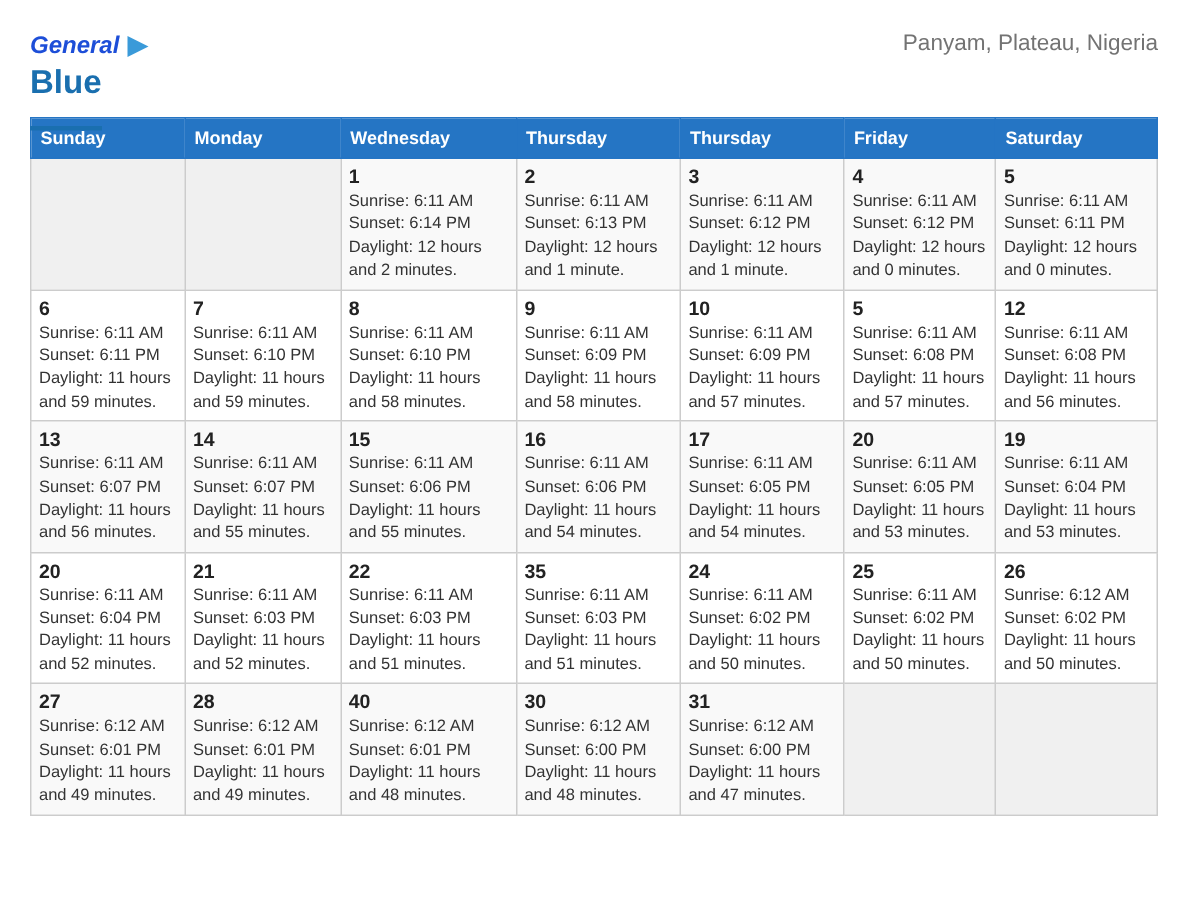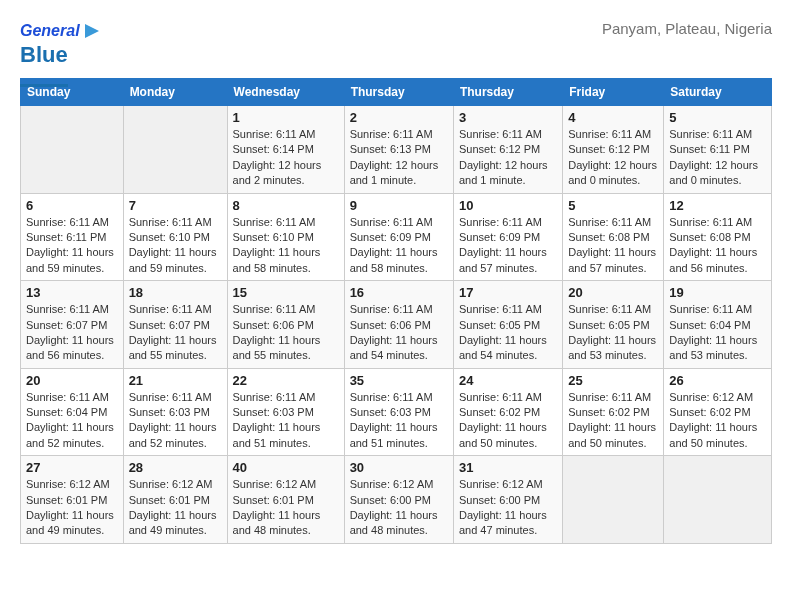--- a/index.html
+++ b/index.html
@@ -218,21 +218,21 @@
       <tr>
         <td>
         <span class="day-number">13</span>
         <div class="day-info">
           <span>Sunrise: 6:11 AM</span><br>
           <span>Sunset: 6:07 PM</span><br>
           <span>Daylight: 11 hours and 56 minutes.</span>
         </div>
       </td>
         <td>
-        <span class="day-number">18</span>
+        <span class="day-number">14</span>
         <div class="day-info">
           <span>Sunrise: 6:11 AM</span><br>
           <span>Sunset: 6:07 PM</span><br>
           <span>Daylight: 11 hours and 55 minutes.</span>
         </div>
       </td>
         <td>
         <span class="day-number">15</span>
         <div class="day-info">
           <span>Sunrise: 6:11 AM</span><br>

